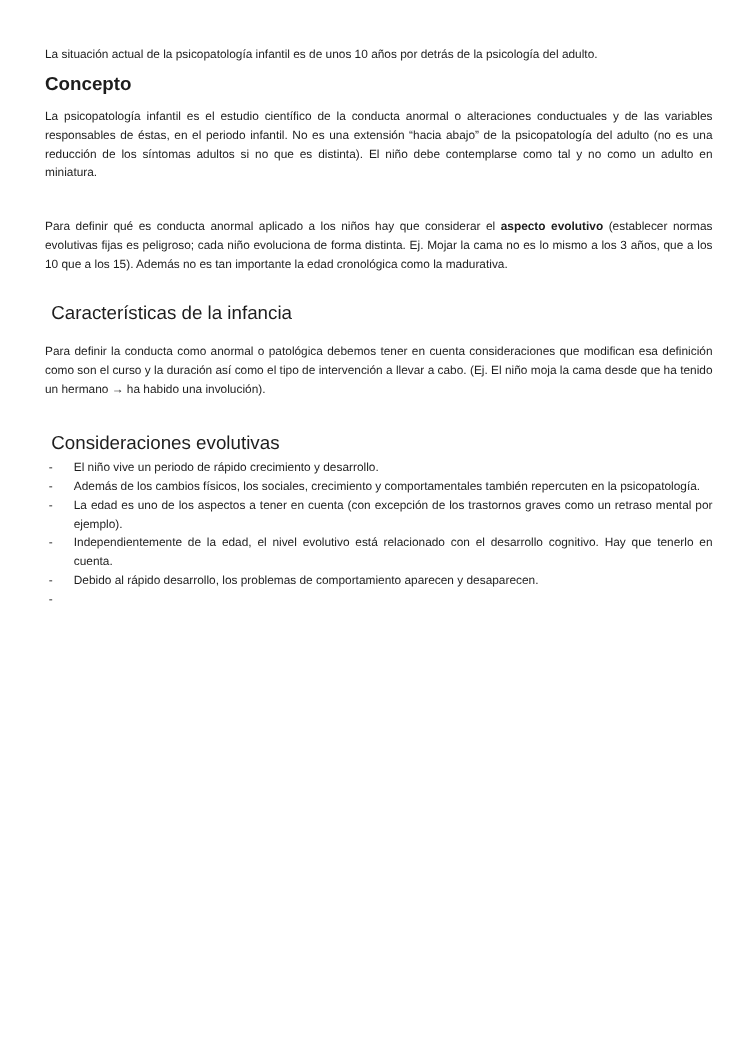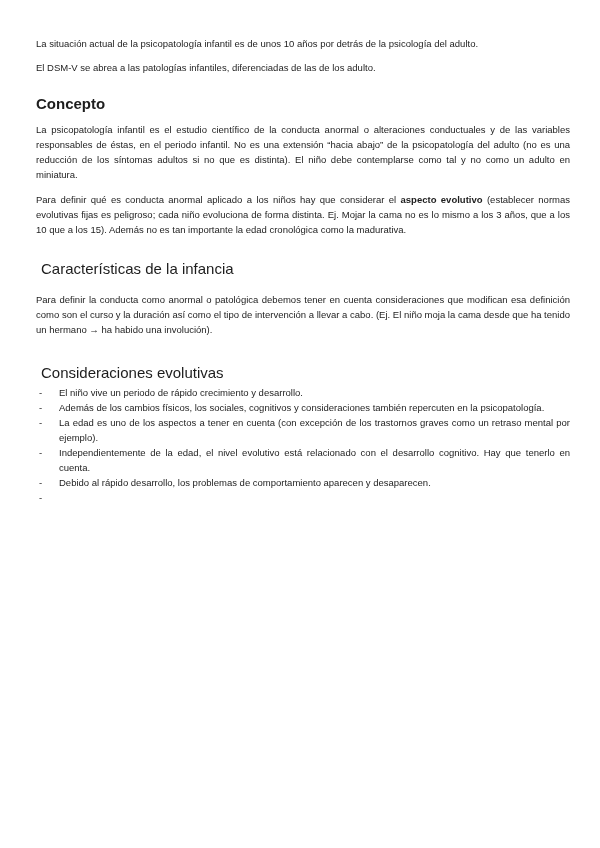--- a/index.html
+++ b/index.html
@@ -26,21 +26,21 @@
     line-height: 15px;
     font-weight: bold;
   }
   .heading-concepto { margin-bottom: 11px; }
   .heading-underlined {
     font-weight: normal;
     padding-left: 5px;
   }
   .heading-caracteristicas { margin-bottom: 10px; }
   .heading-consideraciones { margin-bottom: 5px; }
-  .p-concepto-1 { margin-bottom: 10px; }
+  .p-concepto-1 { margin-bottom: 28px; }
   .p-concepto-2 { margin-bottom: 24px; }
   .p-caracteristicas { margin-bottom: 28px; margin-top: 16px; }
   .bold { font-weight: bold; }
   ul.bullets {
     list-style: none;
     margin: 0;
     padding: 0;
   }
   ul.bullets li {
     position: relative;
@@ -53,42 +53,41 @@
     top: 0;
   }
 </style>
 </head>
 <body>
 
 <div class="page">
 
   <p class="para intro-1">La situación actual de la psicopatología infantil es de unos 10 años por detrás de la psicología del adulto.</p>
 
-  <p class="para intro-2">El DSM-V se abrea a las patologías infantiles, diferenciadas de las de los adulto.</p>
 
   <h3 class="heading heading-concepto">Concepto</h3>
 
   <p class="para justify p-concepto-1">La psicopatología infantil es el estudio científico de la conducta anormal o alteraciones conductuales y de las variables responsables de éstas, en el periodo infantil. No es una extensión “hacia abajo” de la psicopatología del adulto (no es una reducción de los síntomas adultos si no que es distinta). El niño debe contemplarse como tal y no como un adulto en miniatura.</p>
 
   <p class="para justify p-concepto-2"><span>Para definir qué es conducta anormal aplicado a los niños hay que considerar el </span><span class="bold">aspecto evolutivo</span><span> (establecer normas evolutivas fijas es peligroso; cada niño evoluciona de forma distinta. Ej. Mojar la cama no es lo mismo a los 3 años, que a los 10 que a los 15). Además no es tan importante la edad cronológica como la madurativa.</span></p>
 
   <h3 class="heading heading-underlined heading-caracteristicas">Características de la infancia</h3>
 
   <p class="para justify p-caracteristicas">Para definir la conducta como anormal o patológica debemos tener en cuenta consideraciones que modifican esa definición como son el curso y la duración así como el tipo de intervención a llevar a cabo. (Ej. El niño moja la cama desde que ha tenido un hermano → ha habido una involución).</p>
 
   <h3 class="heading heading-underlined heading-consideraciones">Consideraciones evolutivas</h3>
 
   <ul class="bullets">
     <li>
       <span class="marker">-</span>
       <span>El niño vive un periodo de rápido crecimiento y desarrollo.</span>
     </li>
     <li>
       <span class="marker">-</span>
-      <span>Además de los cambios físicos, los sociales, cognitivos y consideraciones también repercuten en la psicopatología.</span>
+      <span>Además de los cambios físicos, los sociales, crecimiento y comportamentales también repercuten en la psicopatología.</span>
     </li>
     <li>
       <span class="marker">-</span>
       <span>La edad es uno de los aspectos a tener en cuenta (con excepción de los trastornos graves como un retraso mental por ejemplo).</span>
     </li>
     <li>
       <span class="marker">-</span>
       <span>Independientemente de la edad, el nivel evolutivo está relacionado con el desarrollo cognitivo. Hay que tenerlo en cuenta.</span>
     </li>
     <li>

